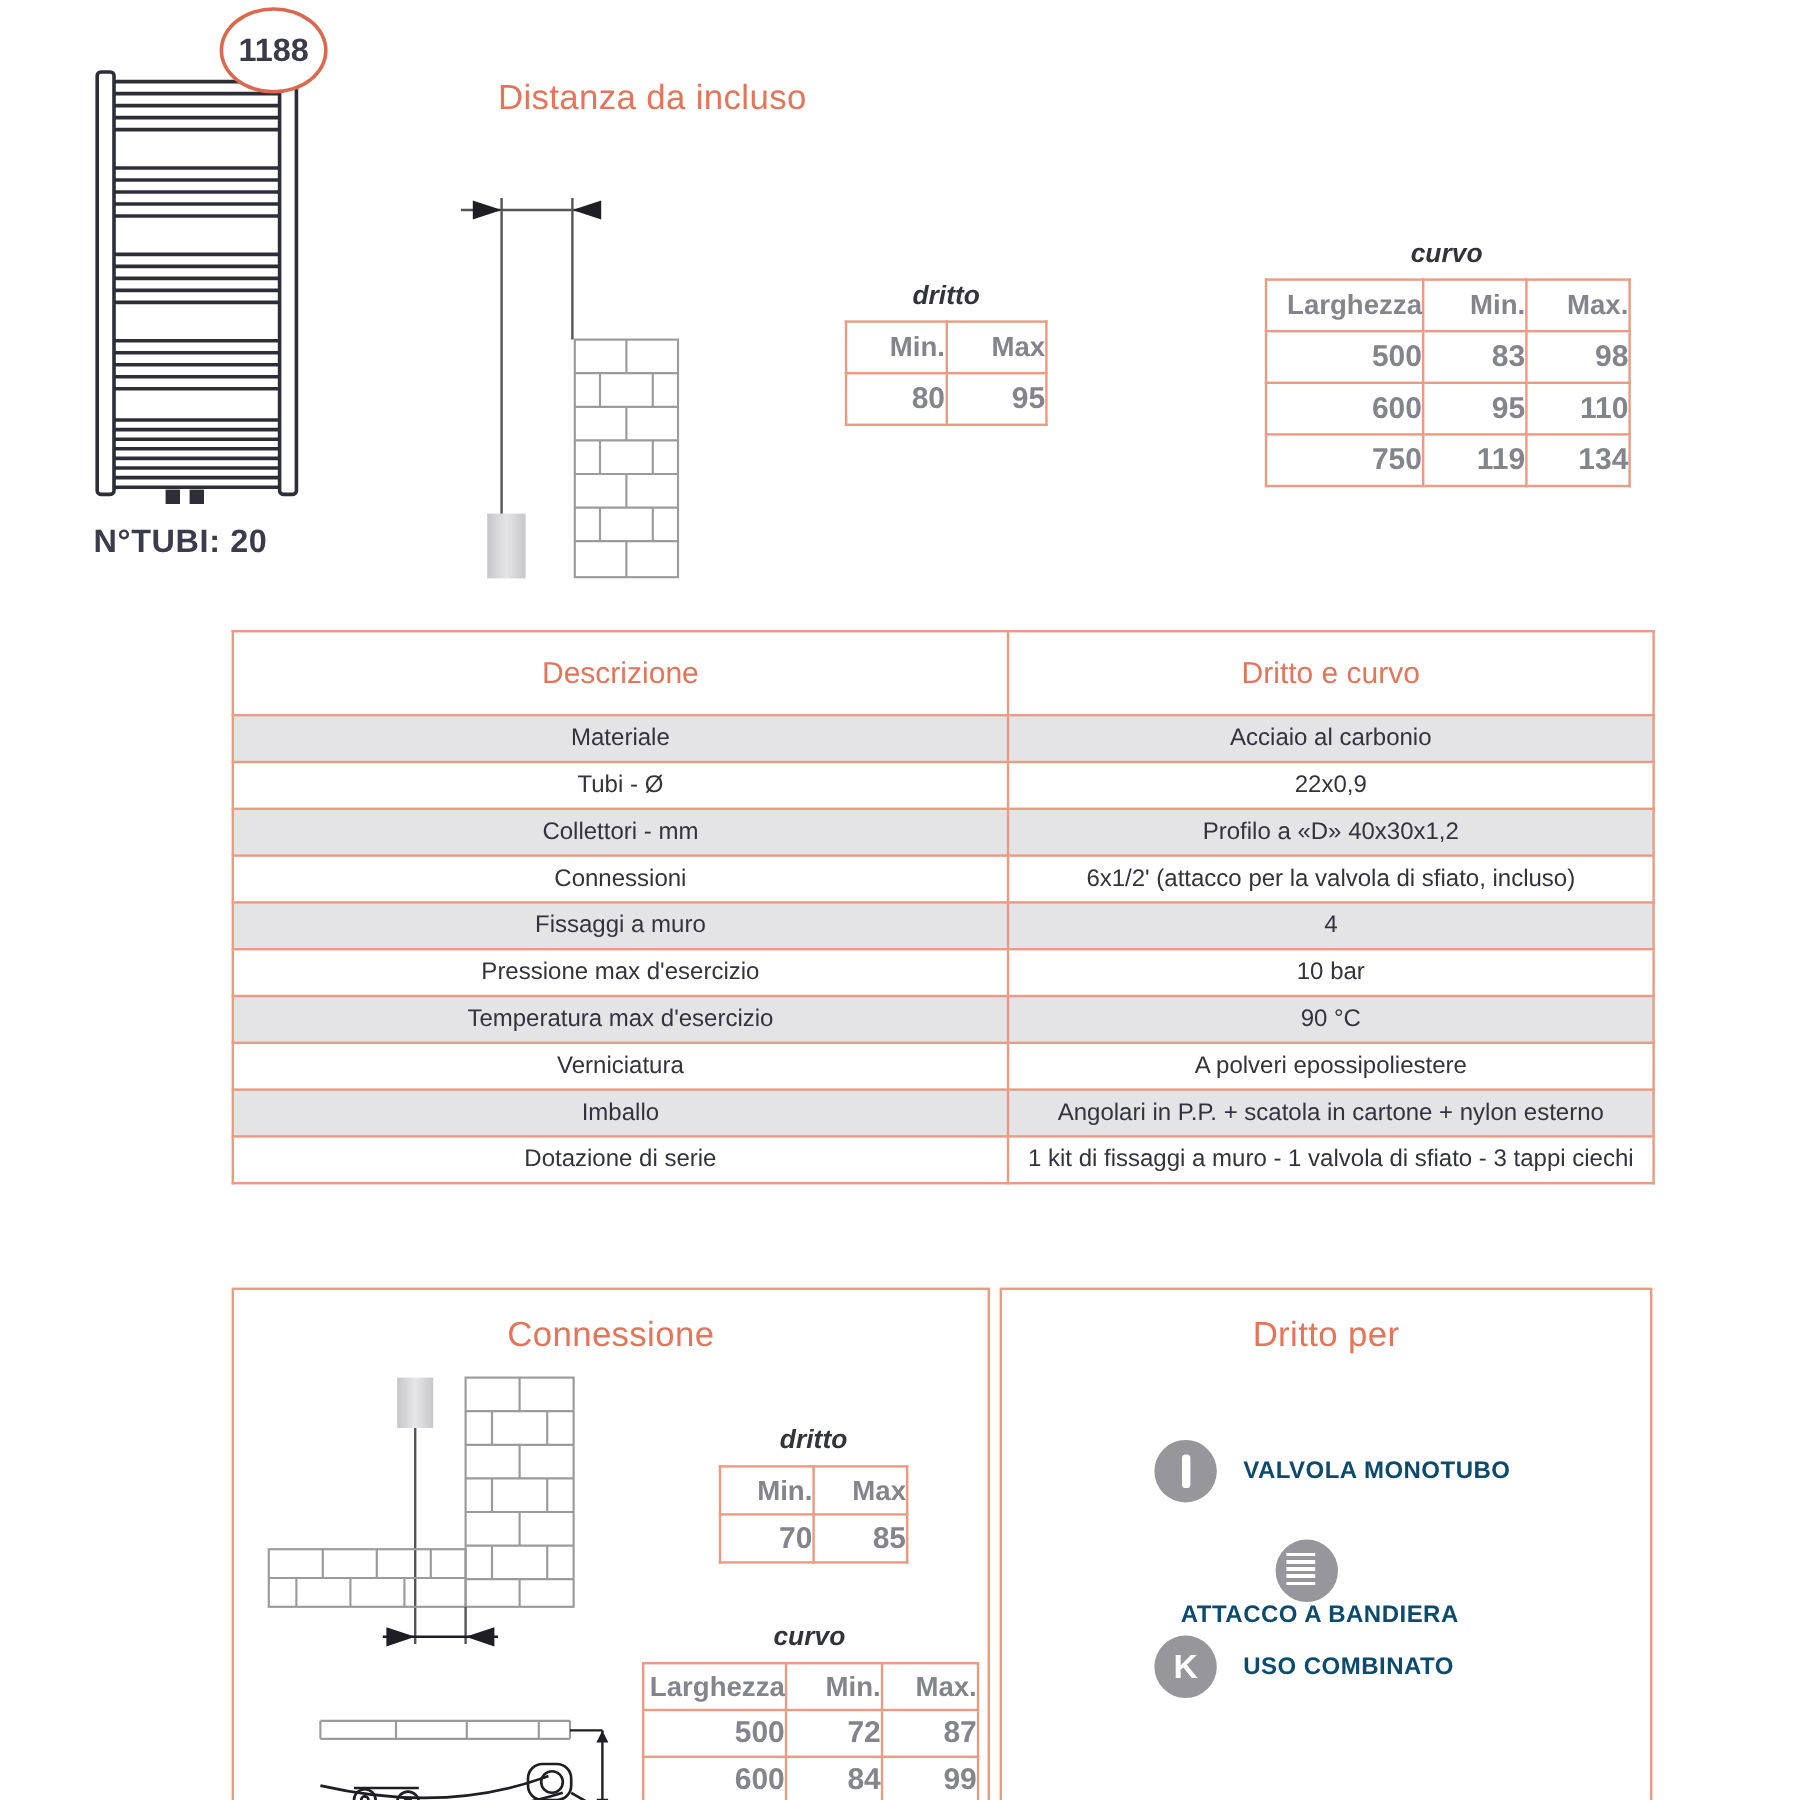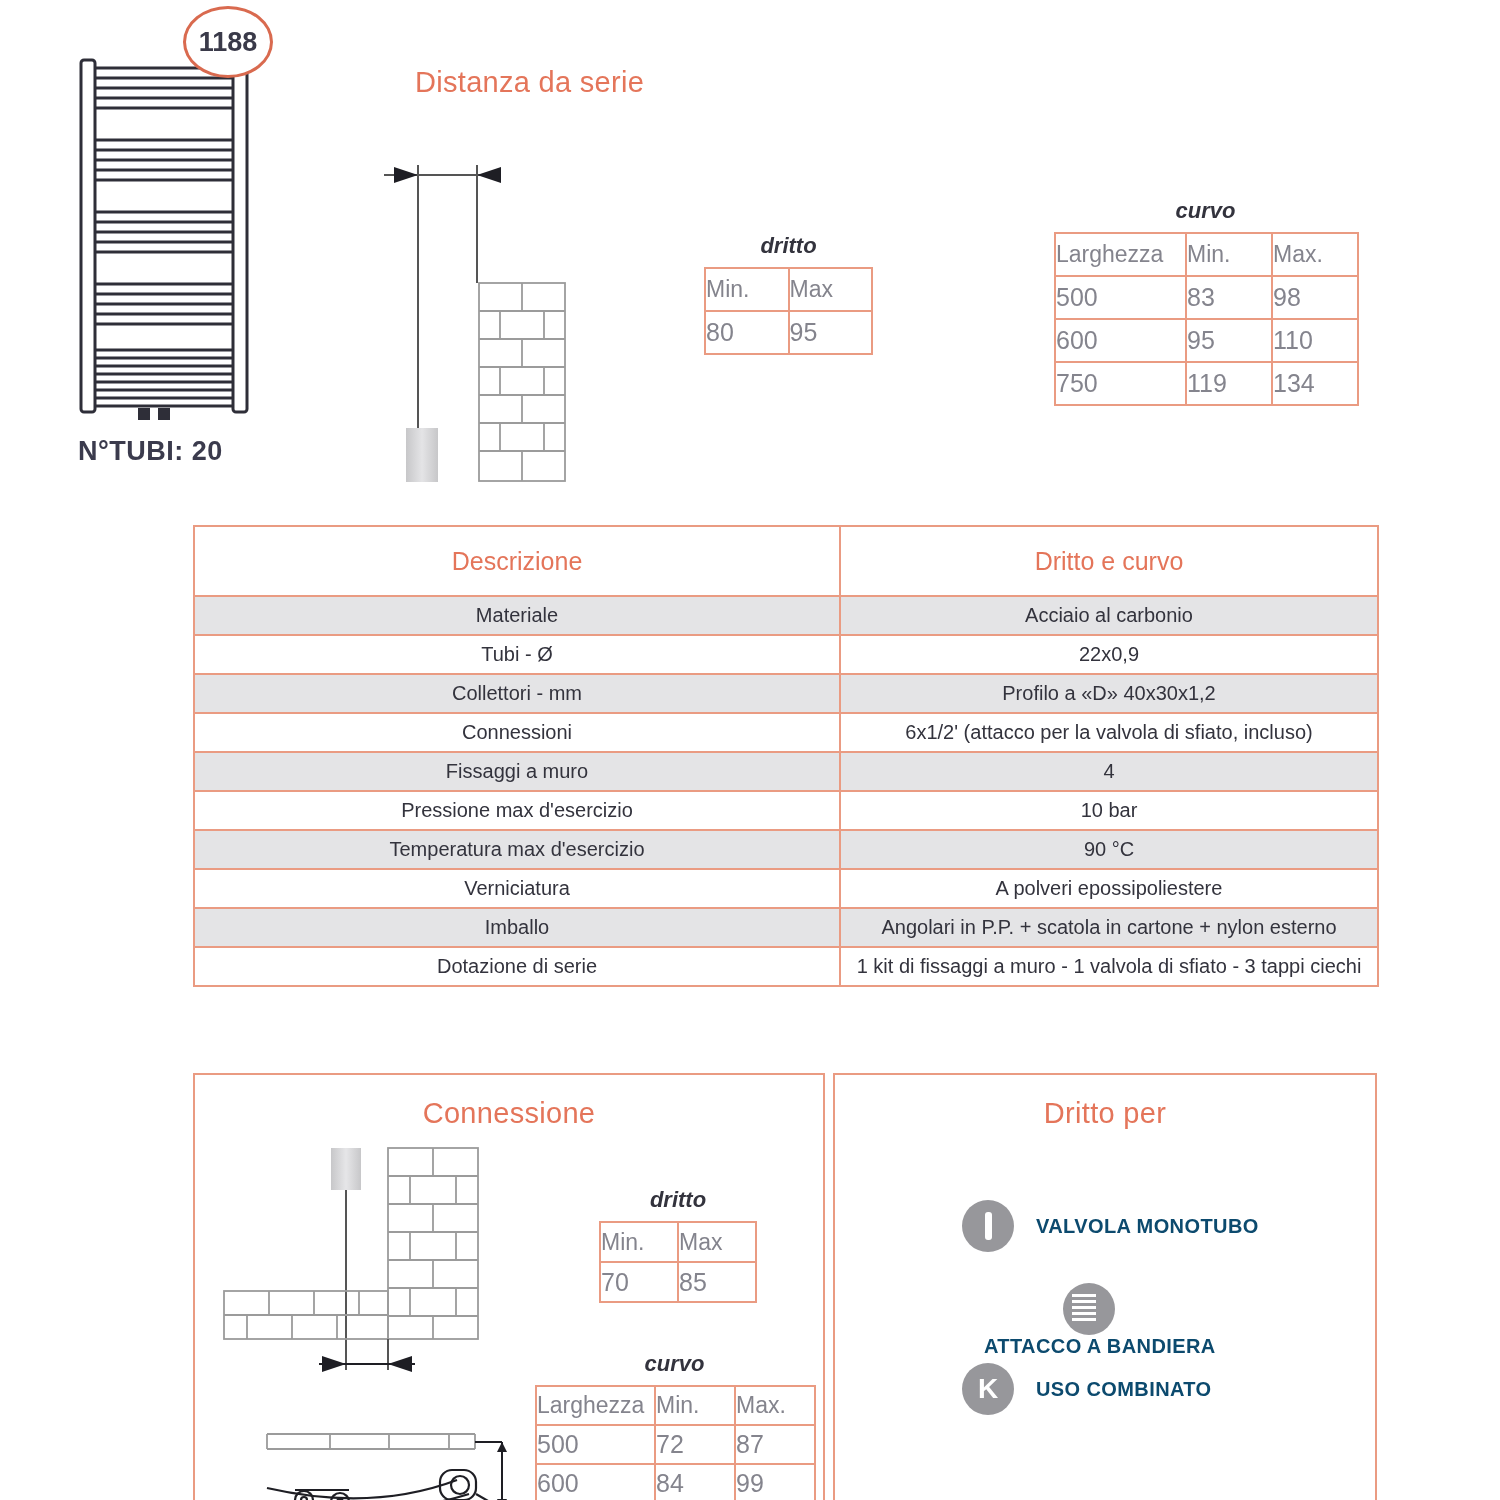--- a/index.html
+++ b/index.html
@@ -24,21 +24,21 @@
          font-size:27px;font-weight:600;color:var(--dark);z-index:3;}
   .tubes-label{position:absolute;left:78px;top:436px;font-size:27px;font-weight:700;color:#3B3B4D;letter-spacing:0.5px;}
 
   
   .sec-title{color:var(--orange);font-size:29px;font-weight:500;letter-spacing:0.3px;}
 
   
   .mini-wrap{position:absolute;text-align:center;}
   .mini-label{font-size:22px;font-weight:700;color:#33333D;margin-bottom:8px;font-style:italic;}
   table.mini{border-collapse:collapse;width:100%;table-layout:fixed;}
-  table.mini th,table.mini td{border:2px solid var(--border);color:var(--graytx);font-weight:400;text-align:left;}
+  table.mini th,table.mini td{border:2px solid var(--border);color:var(--graytx);font-weight:700;text-align:right;}
   table.mini th{font-size:23px;}
   table.mini td{font-size:25px;}
   .r43 tr{height:43px;}
   .r40 tr{height:40px;}
   .r39 tr{height:39px;}
 
   
   table.spec{position:absolute;left:193px;top:525px;width:1184px;border-collapse:collapse;table-layout:fixed;}
   table.spec th,table.spec td{border:2px solid var(--border);text-align:center;}
   table.spec th{height:70px;color:var(--orange);font-size:25px;font-weight:500;margin-left:36px;}
@@ -104,21 +104,21 @@
     <rect x="78" y="350" width="12" height="12" fill="#2E2E38"></rect>
 
     <rect x="1" y="2" width="14" height="352" rx="3" fill="#fff" class="dk" stroke-width="3"></rect>
     <rect x="153" y="2" width="14" height="352" rx="3" fill="#fff" class="dk" stroke-width="3"></rect>
   </svg>
   <div class="badge">
     <span>1188</span>
   </div>
   <div class="tubes-label">N°TUBI: 20</div>
 
-  <div class="abs sec-title" style="left:415px;top:66px;">Distanza da serie</div>
+  <div class="abs sec-title" style="left:415px;top:66px;">Distanza da incluso</div>
 
   <svg class="abs" style="left:380px;top:158px;" width="200" height="326" viewBox="0 0 200 326">
 
     <line x1="4" y1="17" x2="120" y2="17" stroke="#555" stroke-width="2"></line>
     <polygon points="38,17 14,9 14,25" fill="#1E1E24"></polygon>
     <polygon points="97,17 121,9 121,25" fill="#1E1E24"></polygon>
 
     <line x1="38" y1="7" x2="38" y2="300" stroke="#555" stroke-width="2"></line>
     <line x1="97" y1="7" x2="97" y2="125" stroke="#555" stroke-width="2"></line>
 

